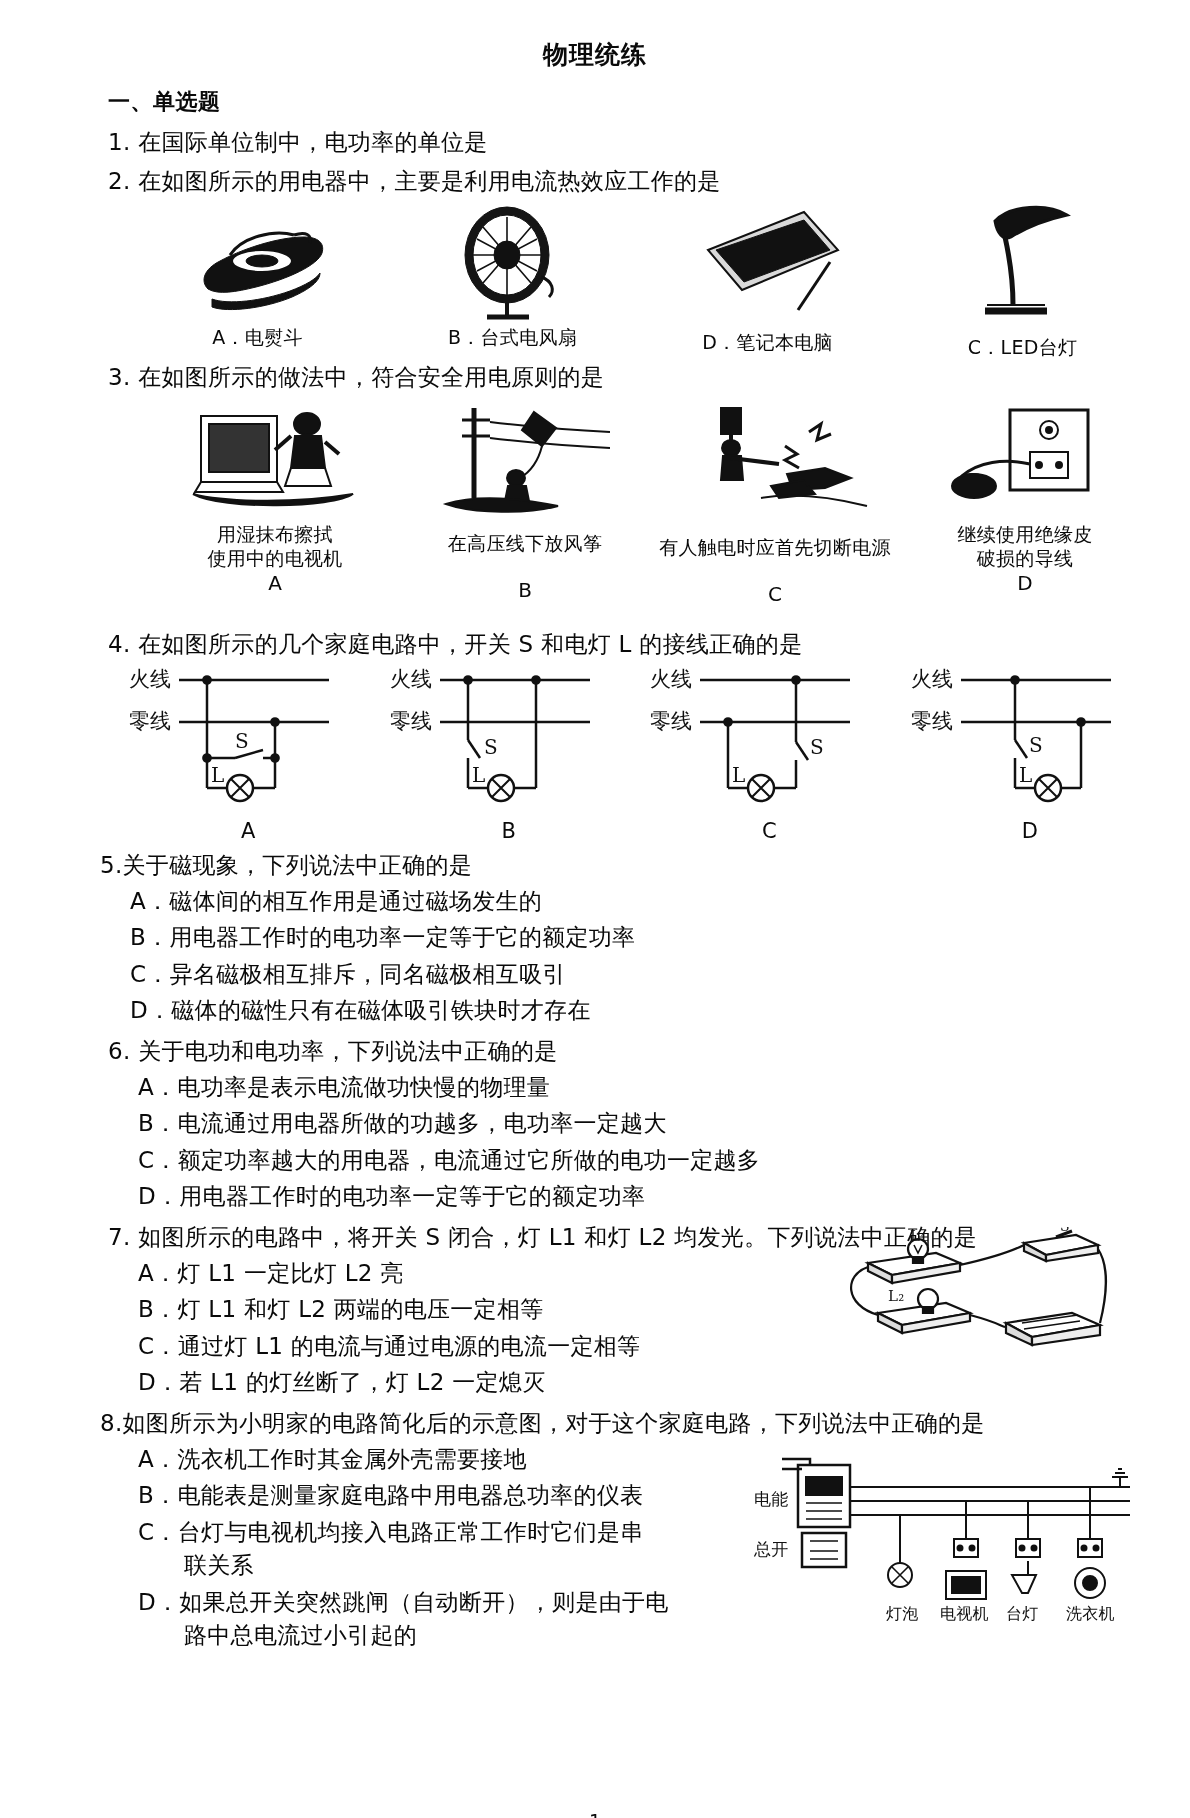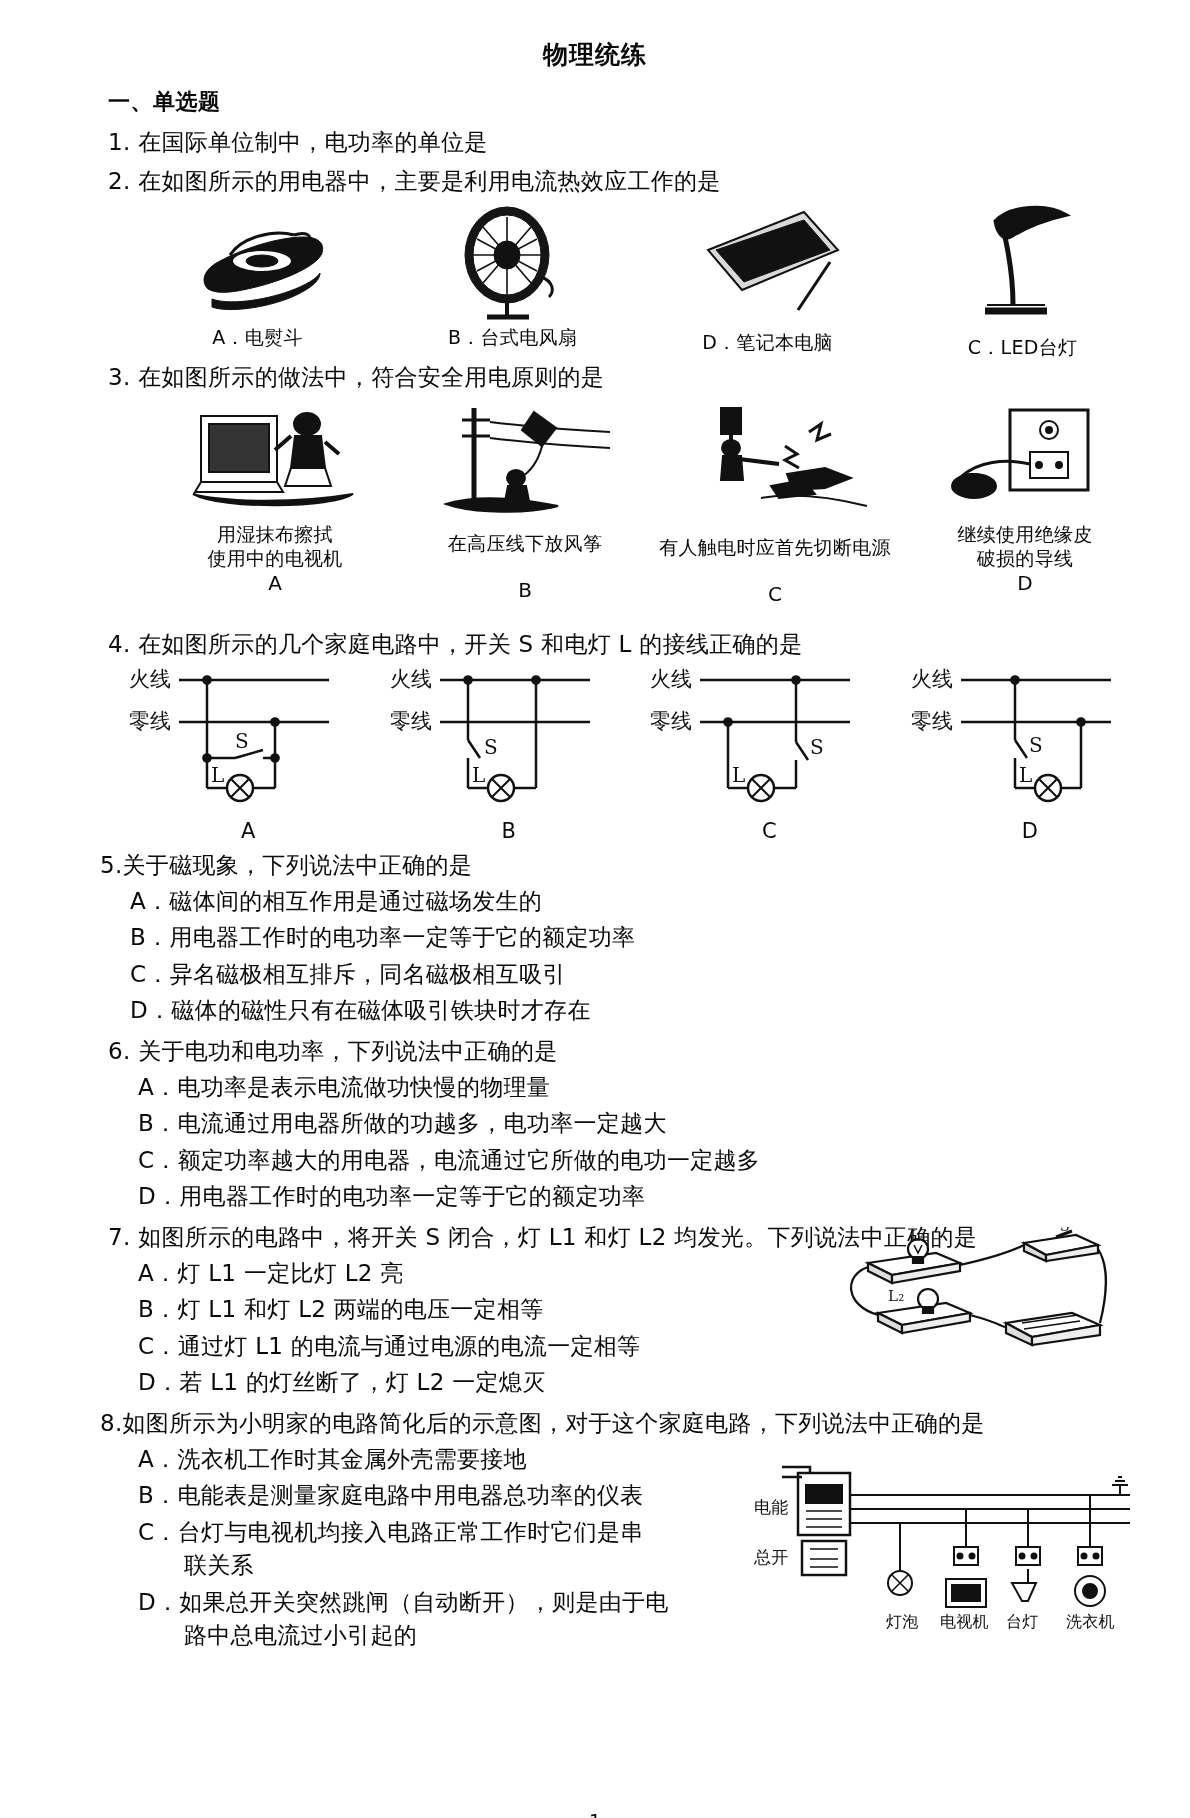--- a/index.html
+++ b/index.html
@@ -78,21 +78,21 @@
   .pagenum{
     position:absolute;
     bottom:24px;
     left:0;right:0;
     text-align:center;
     font-size:19px;
   }
   .q7wrap{position:relative;}
   .q7fig{position:absolute;right:40px;top:6px;}
   .q8wrap{position:relative;}
-  .q8fig{position:absolute;right:10px;top:44px;}
+  .q8fig{position:absolute;right:10px;top:36px;}
 </style>
 </head>
 <body>
 
 <div class="page">
 
   <div class="title">物理统练</div>
 
   <div class="section-head">一、单选题</div>
 

